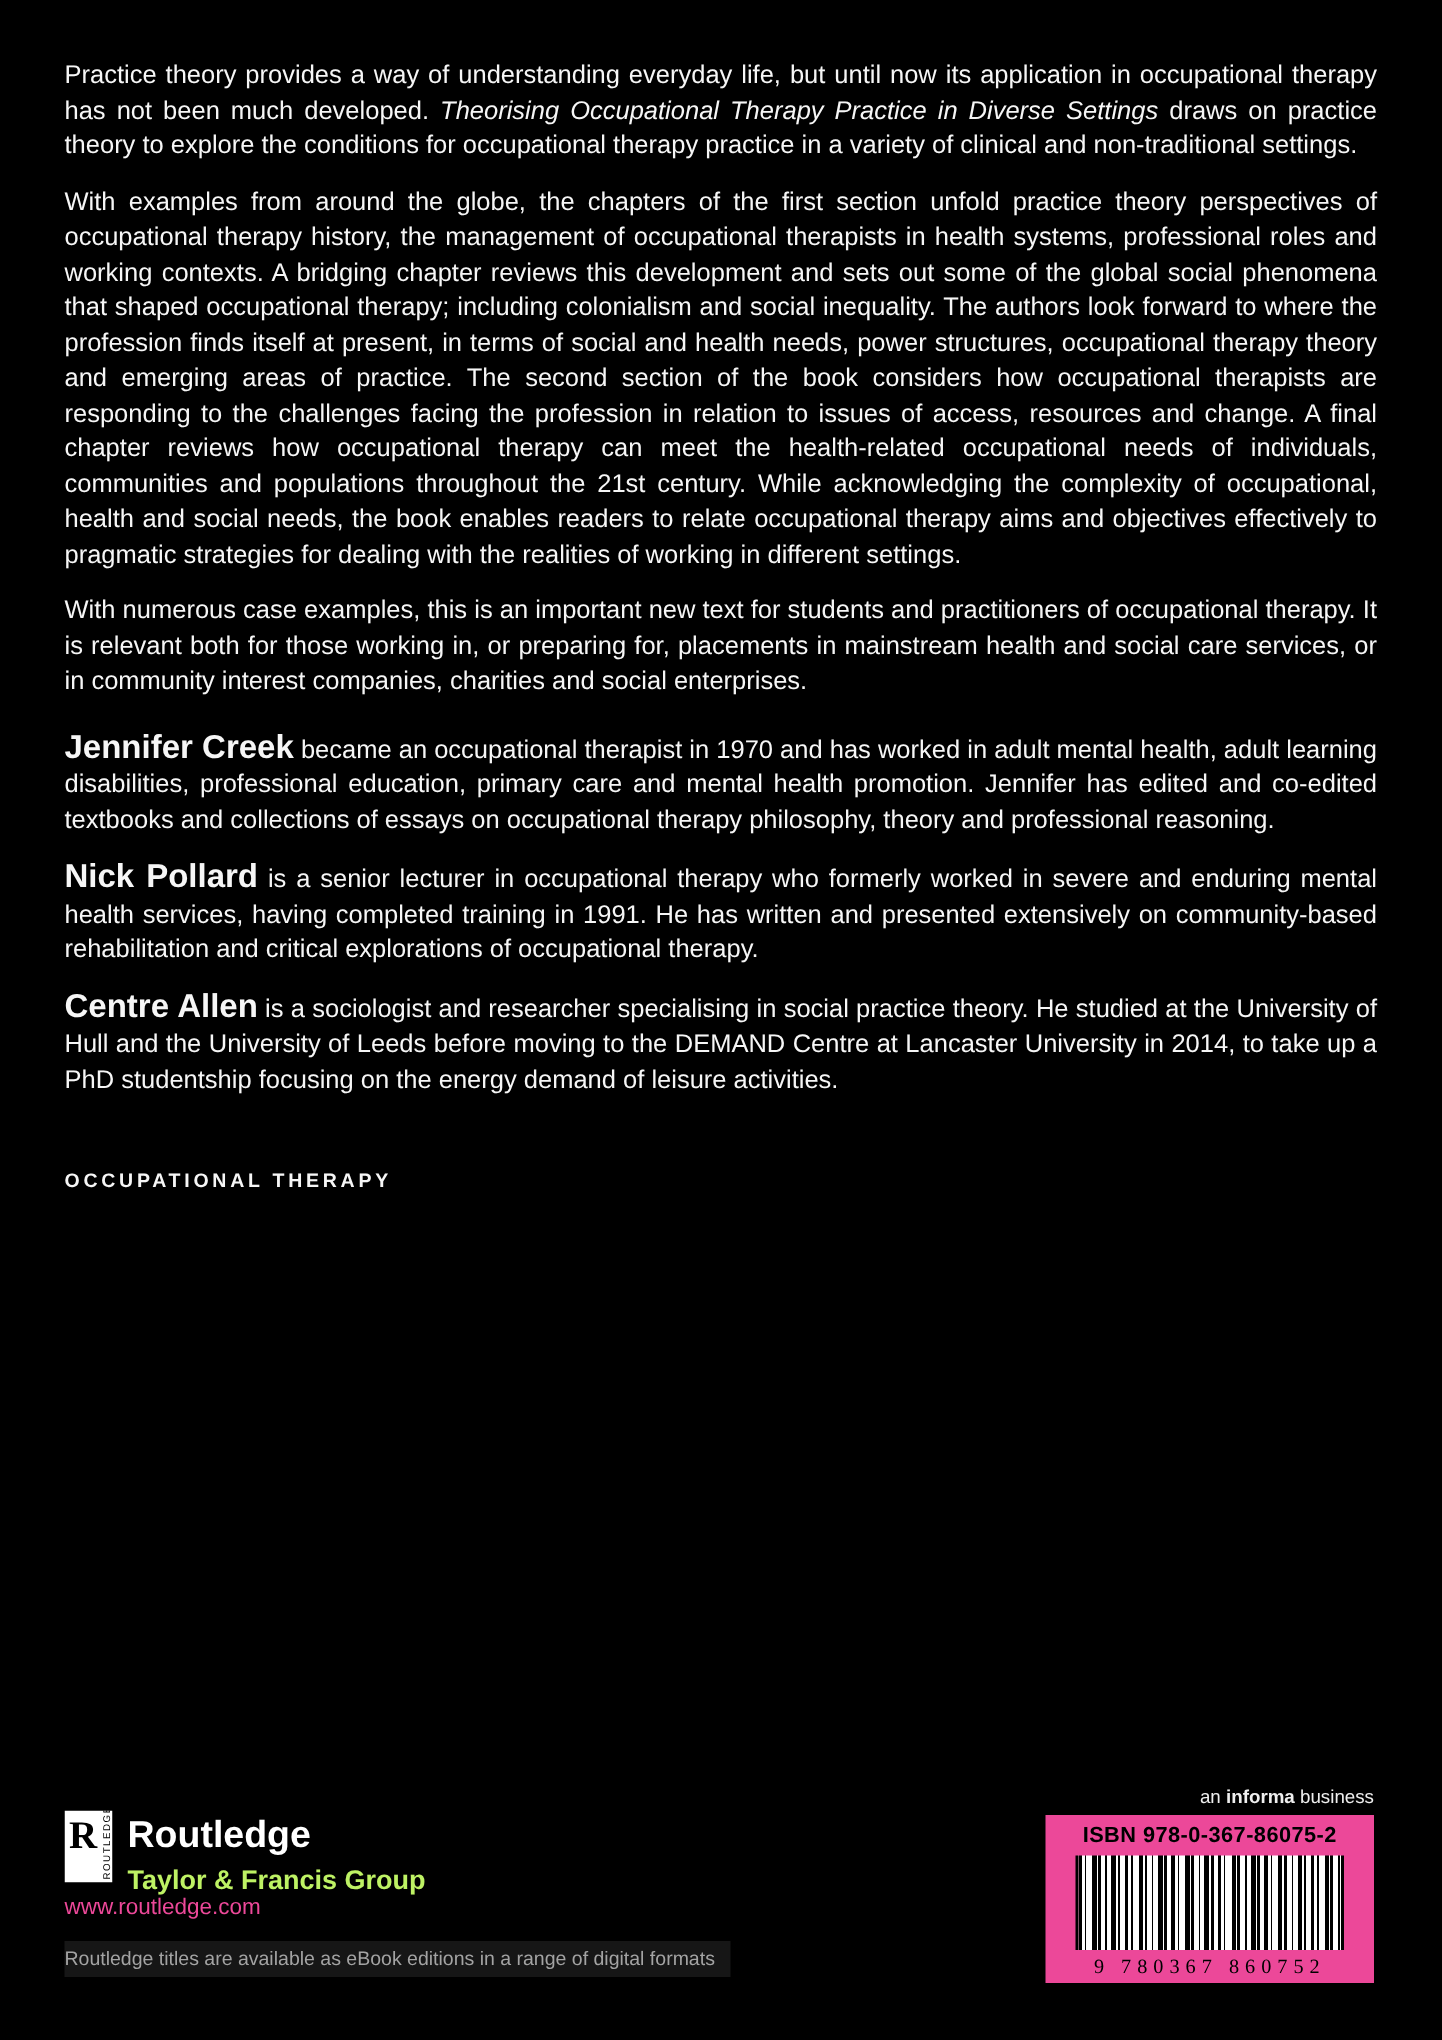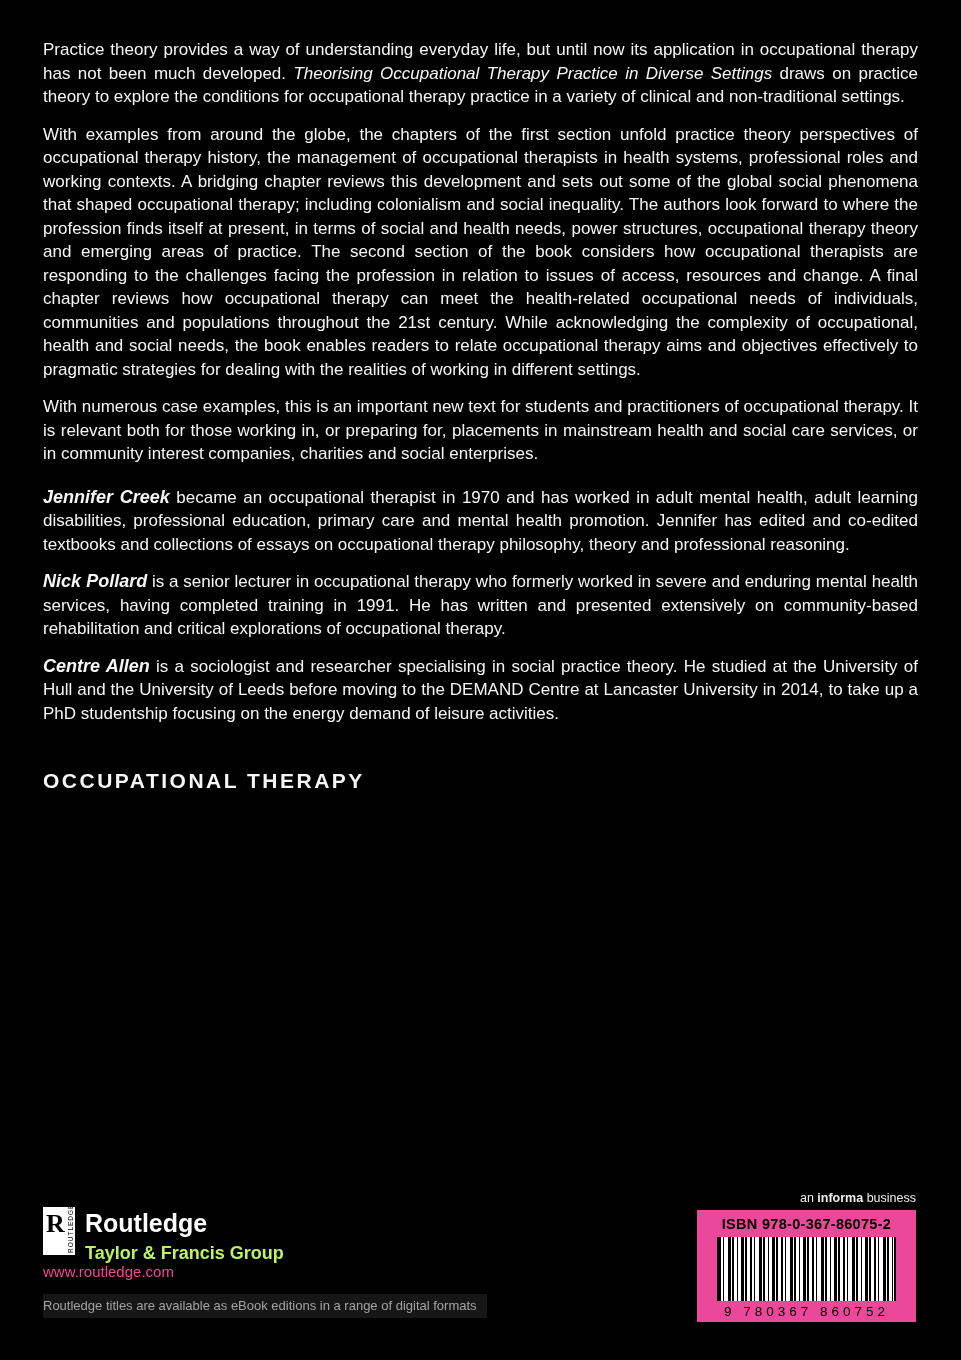--- a/index.html
+++ b/index.html
@@ -19,25 +19,25 @@
     top: 38px;
     text-align: justify;
     font-size: 17px;
     line-height: 23.5px;
     color: #f6f6f6;
   }
   .content p { margin: 0 0 14px 0; }
   .content p.bio { margin-top: 9px; }
   .content p.bio-first { margin-top: 20px; }
   em.book-title { font-style: italic; }
-  strong.author-name { font-weight: bold; font-size: 18px; font-style: italic; }
+  strong.author-name { font-weight: bold; font-size: 22px; }
   .category {
     margin-top: 44px;
     font-weight: bold;
-    font-size: 21px;
+    font-size: 13px;
     letter-spacing: 2.5px;
     text-align: left;
   }
   
   .informa {
     position: absolute;
     right: 45px;
     top: 1191px;
     font-size: 12.5px;
     color: #efefef;
@@ -68,21 +68,21 @@
     margin: 5px 10px 2px 10px;
     background: repeating-linear-gradient(90deg,
       #000 0px 2px, #fff 2px 4px, #000 4px 5px, #fff 5px 9px,
       #000 9px 12px, #fff 12px 13px, #000 13px 15px, #fff 15px 18px,
       #000 18px 19px, #fff 19px 22px, #000 22px 25px, #fff 25px 26px,
       #000 26px 28px, #fff 28px 31px);
     border-left: 2px solid #000;
     border-right: 2px solid #000;
   }
   .barcode-digits {
-    font-family: Liberation Sans, sans-serif;
+    font-family: Liberation Serif, serif;
     font-size: 13.5px;
     letter-spacing: 4px;
     white-space: nowrap;
     margin-top: 1px;
   }
   .publisher {
     position: absolute;
     left: 43px;
     top: 1207px;
     display: flex;

